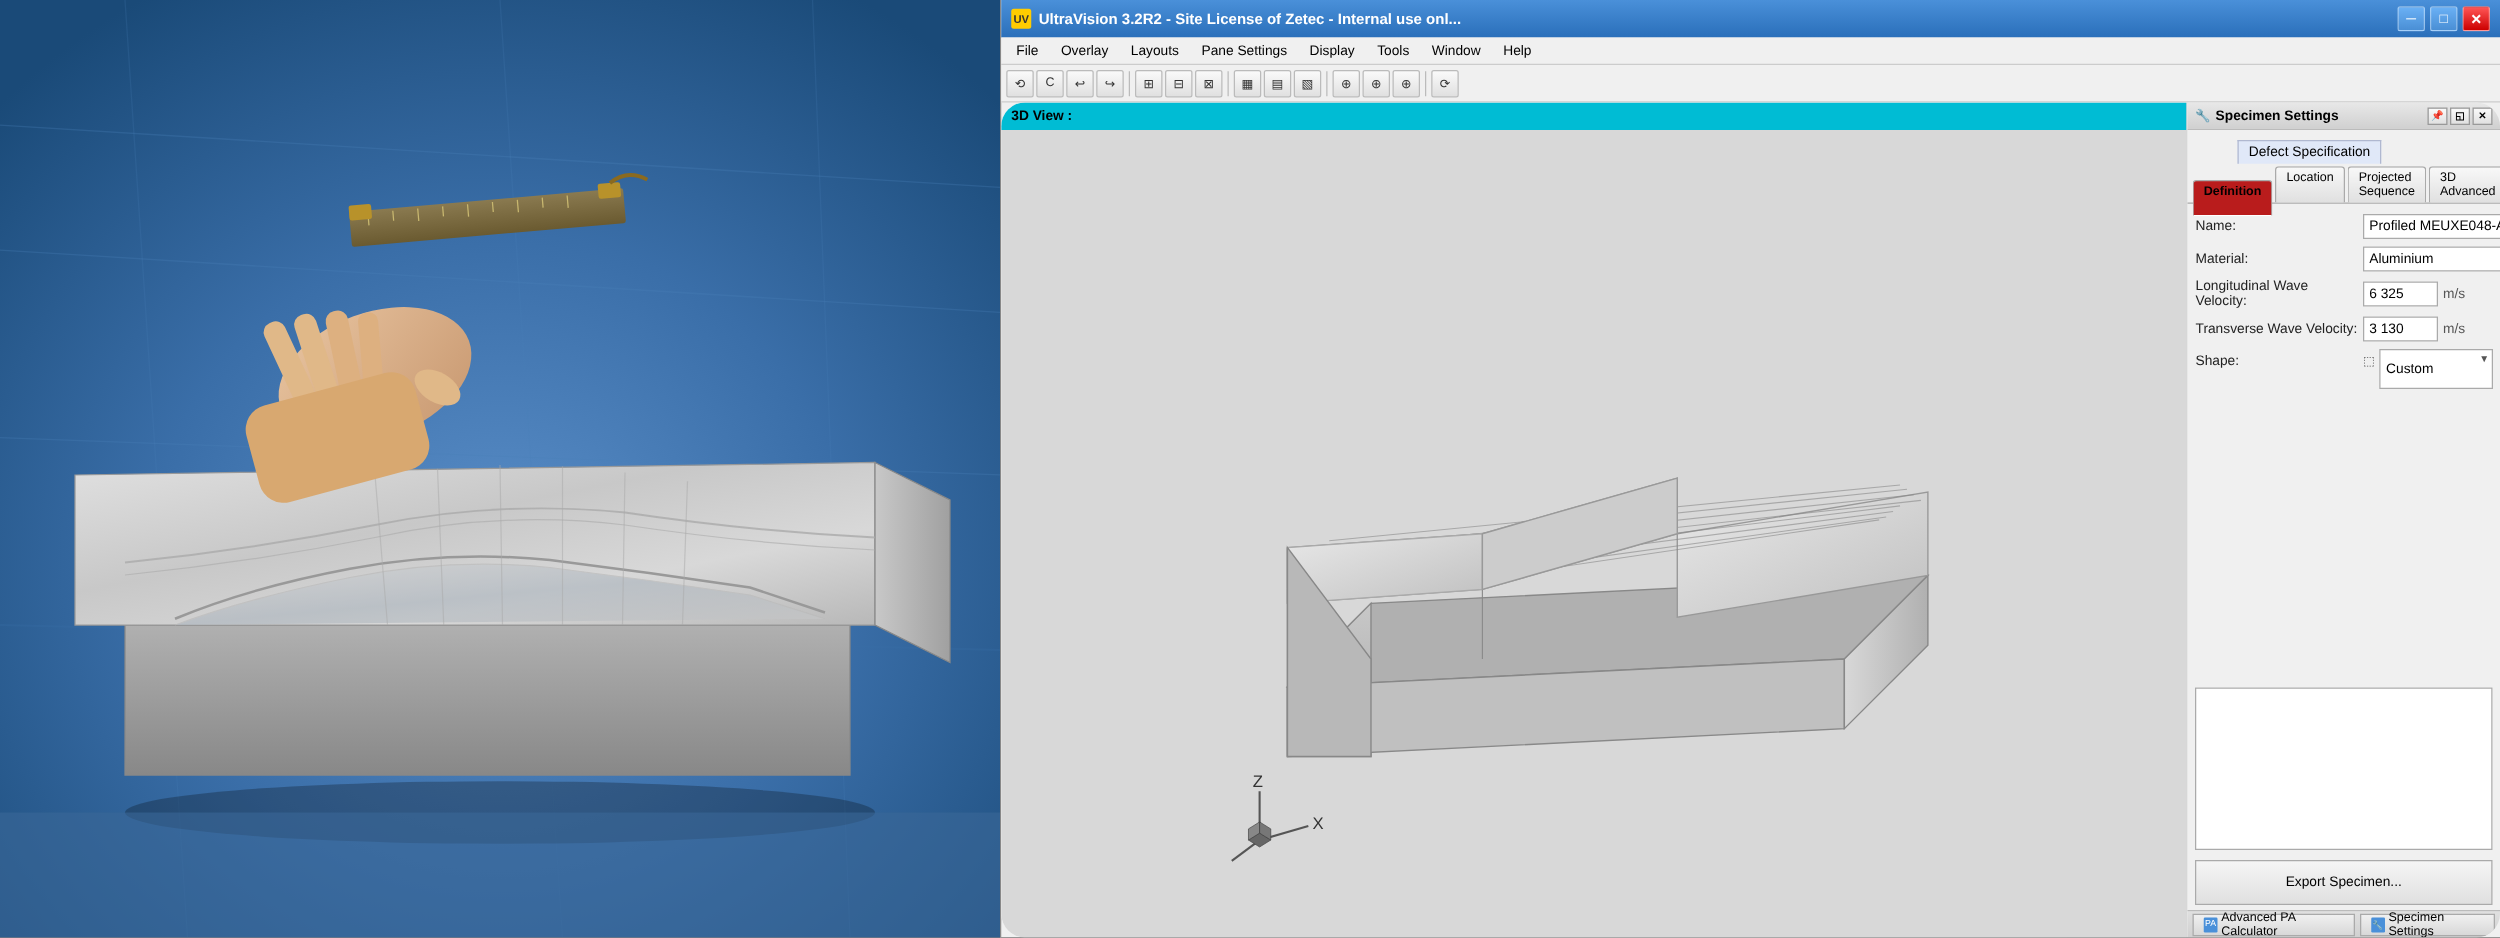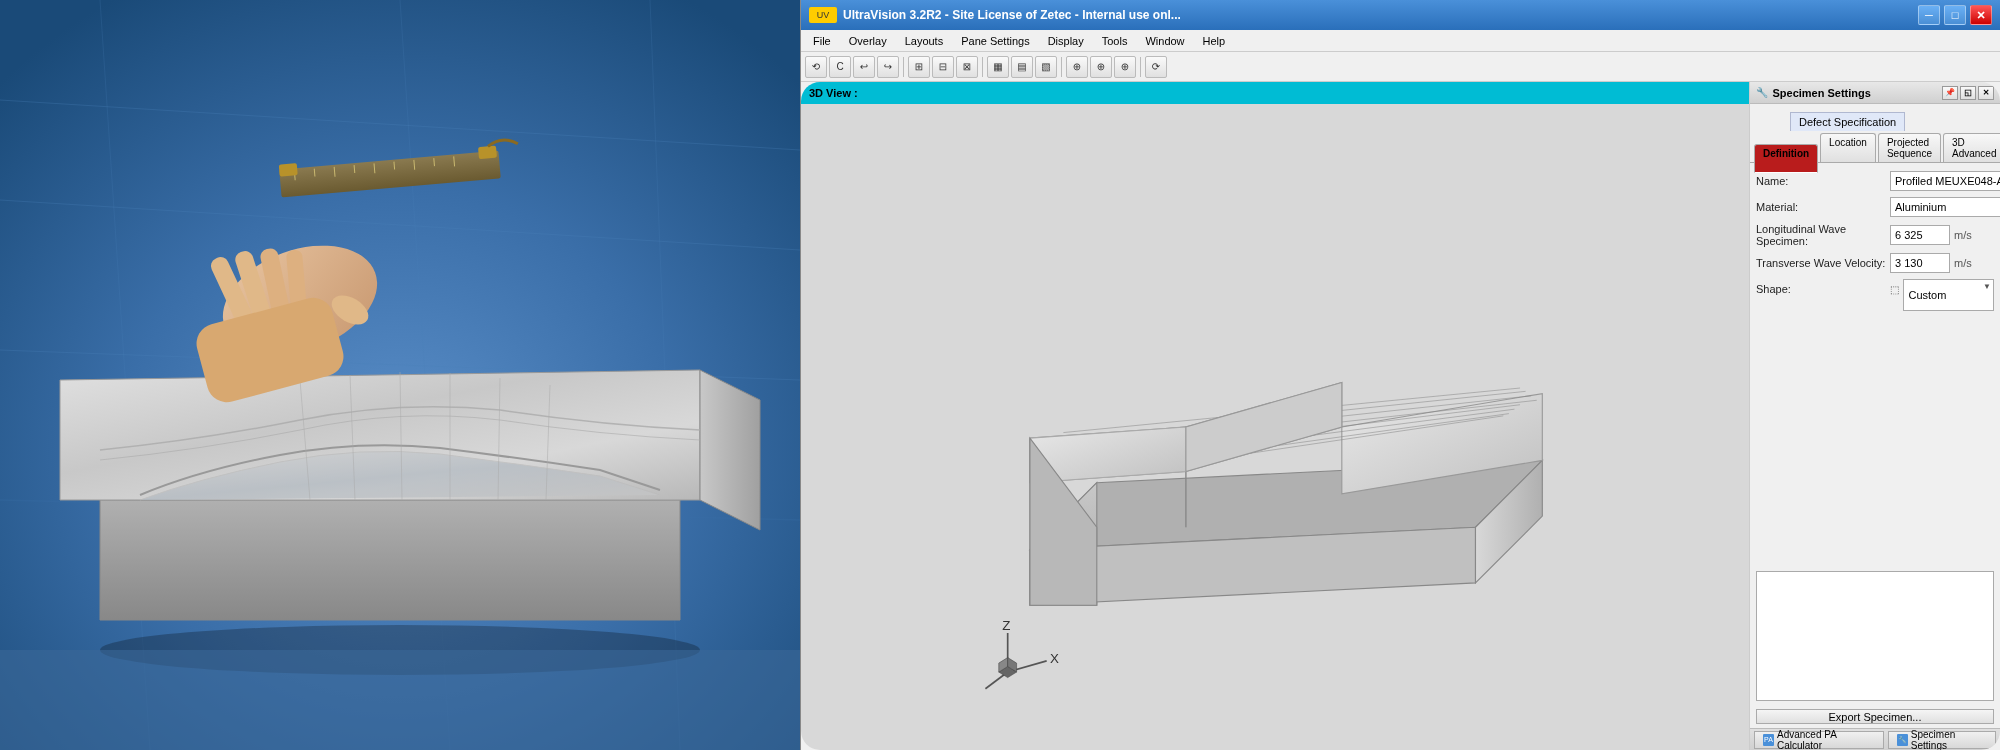--- a/index.html
+++ b/index.html
@@ -46,30 +46,30 @@
       font-size: 12px;
       font-weight: bold;
       flex-shrink: 0;
     }
     #title-bar-left {
       display: flex;
       align-items: center;
       gap: 6px;
     }
     #title-bar-icon {
-      width: 28px;
+      width: 16px;
       height: 16px;
       background: #ffcc00;
       border-radius: 2px;
       display: flex;
       align-items: center;
       justify-content: center;
       font-size: 9px;
       color: #333;
-      font-weight: normal;
+      font-weight: bold;
       text-align: right;
     }
     #title-bar-controls {
       display: flex;
       gap: 4px;
     }
     .tb-btn {
       width: 22px;
       height: 20px;
       border: 1px solid rgba(255,255,255,0.4);
@@ -318,21 +318,21 @@
       margin: 4px 6px;
       border: 1px solid #aaa;
       background: white;
       height: 130px;
       flex-shrink: 0;
     }
 
     
     #export-btn {
       margin: 4px 6px;
-      height: 15px;
+      height: 36px;
       background: linear-gradient(to bottom, #f5f5f5, #e0e0e0);
       border: 1px solid #aaa;
       cursor: pointer;
       font-size: 11px;
       display: flex;
       align-items: center;
       justify-content: center;
       flex-shrink: 0;
     }
 
@@ -640,21 +640,21 @@
           <input class="form-input" type="text" value="Profiled MEUXE048-A" style="">
         </div>
 
         <div class="form-row">
           <span class="form-label">Material:</span>
           <input class="form-input" type="text" value="Aluminium" style="flex: 1 1 0%;">
 
         </div>
 
         <div class="form-row">
-          <span class="form-label">Longitudinal Wave Specimen:</span>
+          <span class="form-label">Longitudinal Wave Velocity:</span>
           <input class="form-input" type="text" value="6 325" style="width: 60px; flex: 0 0 auto;">
           <span class="form-unit">m/s</span>
         </div>
 
         <div class="form-row">
           <span class="form-label">Transverse Wave Velocity:</span>
           <input class="form-input" type="text" value="3 130" style="width: 60px; flex: 0 0 auto;">
           <span class="form-unit">m/s</span>
         </div>
 

